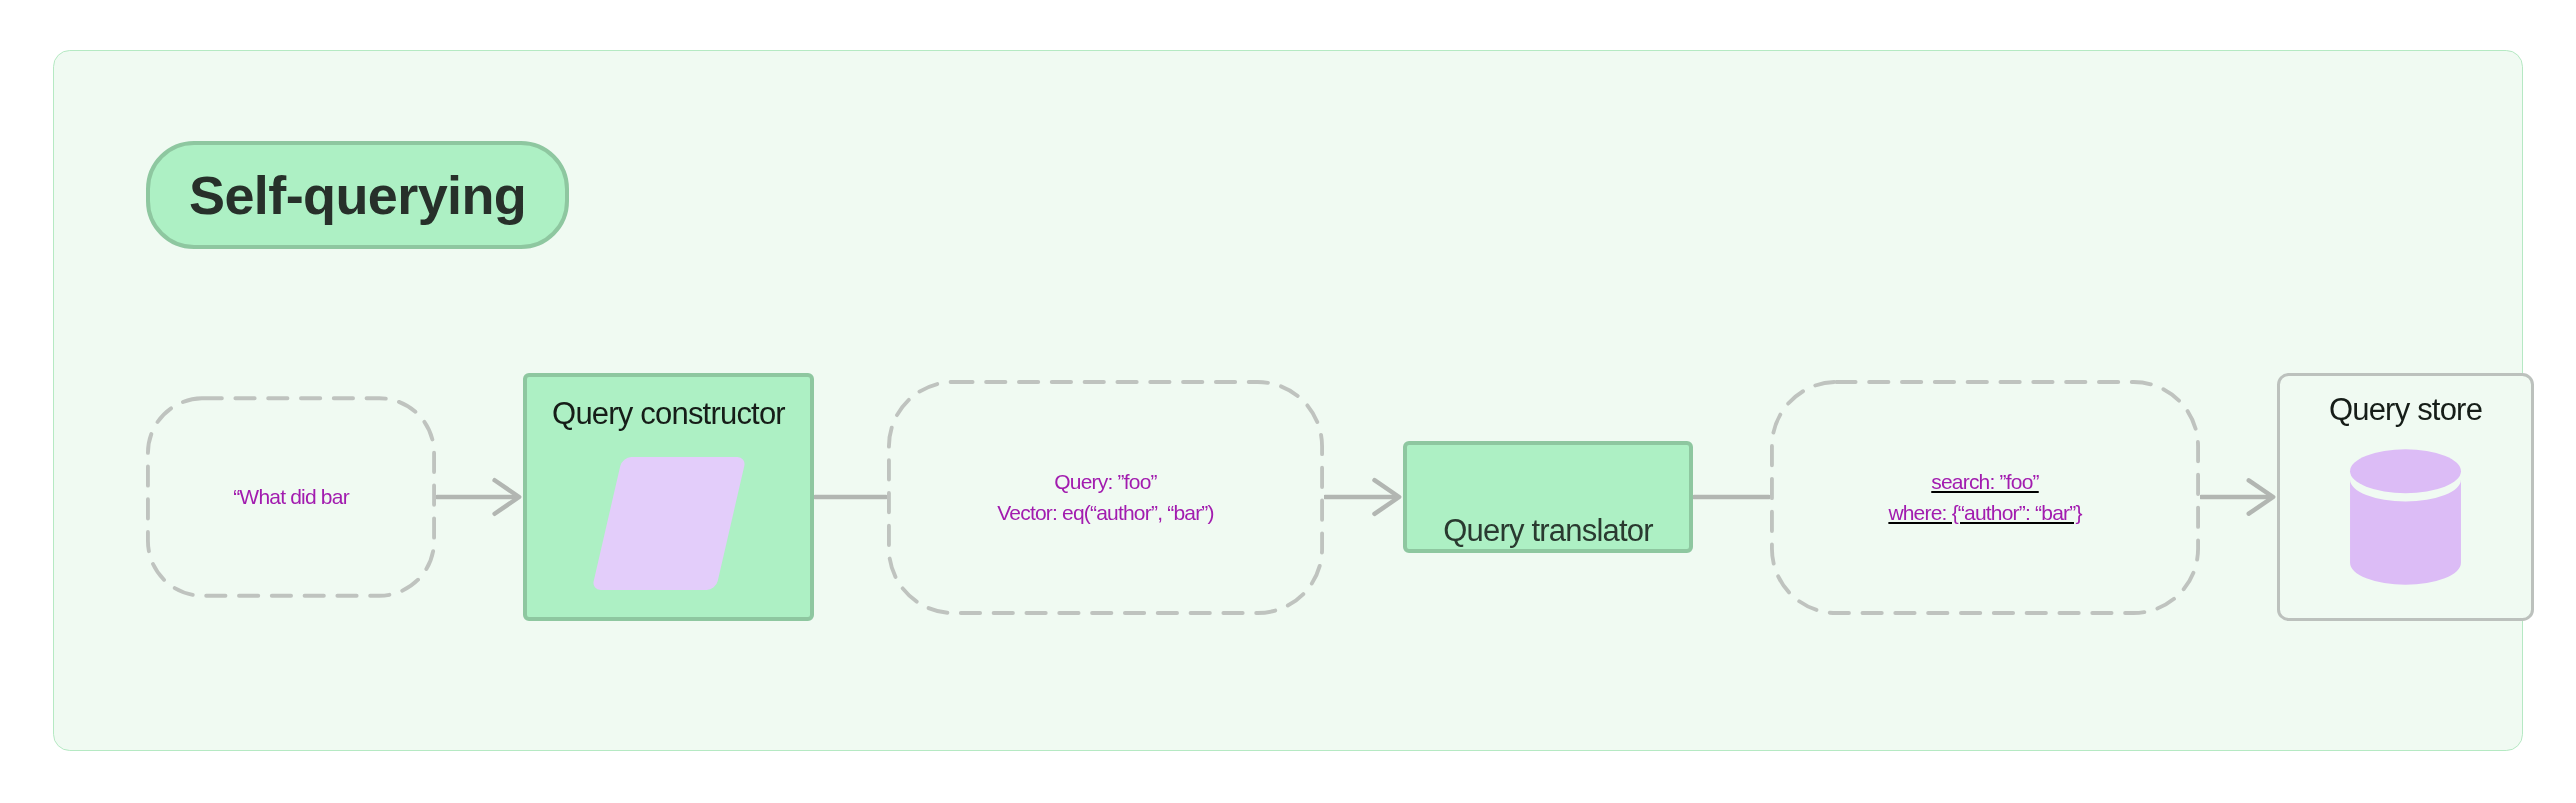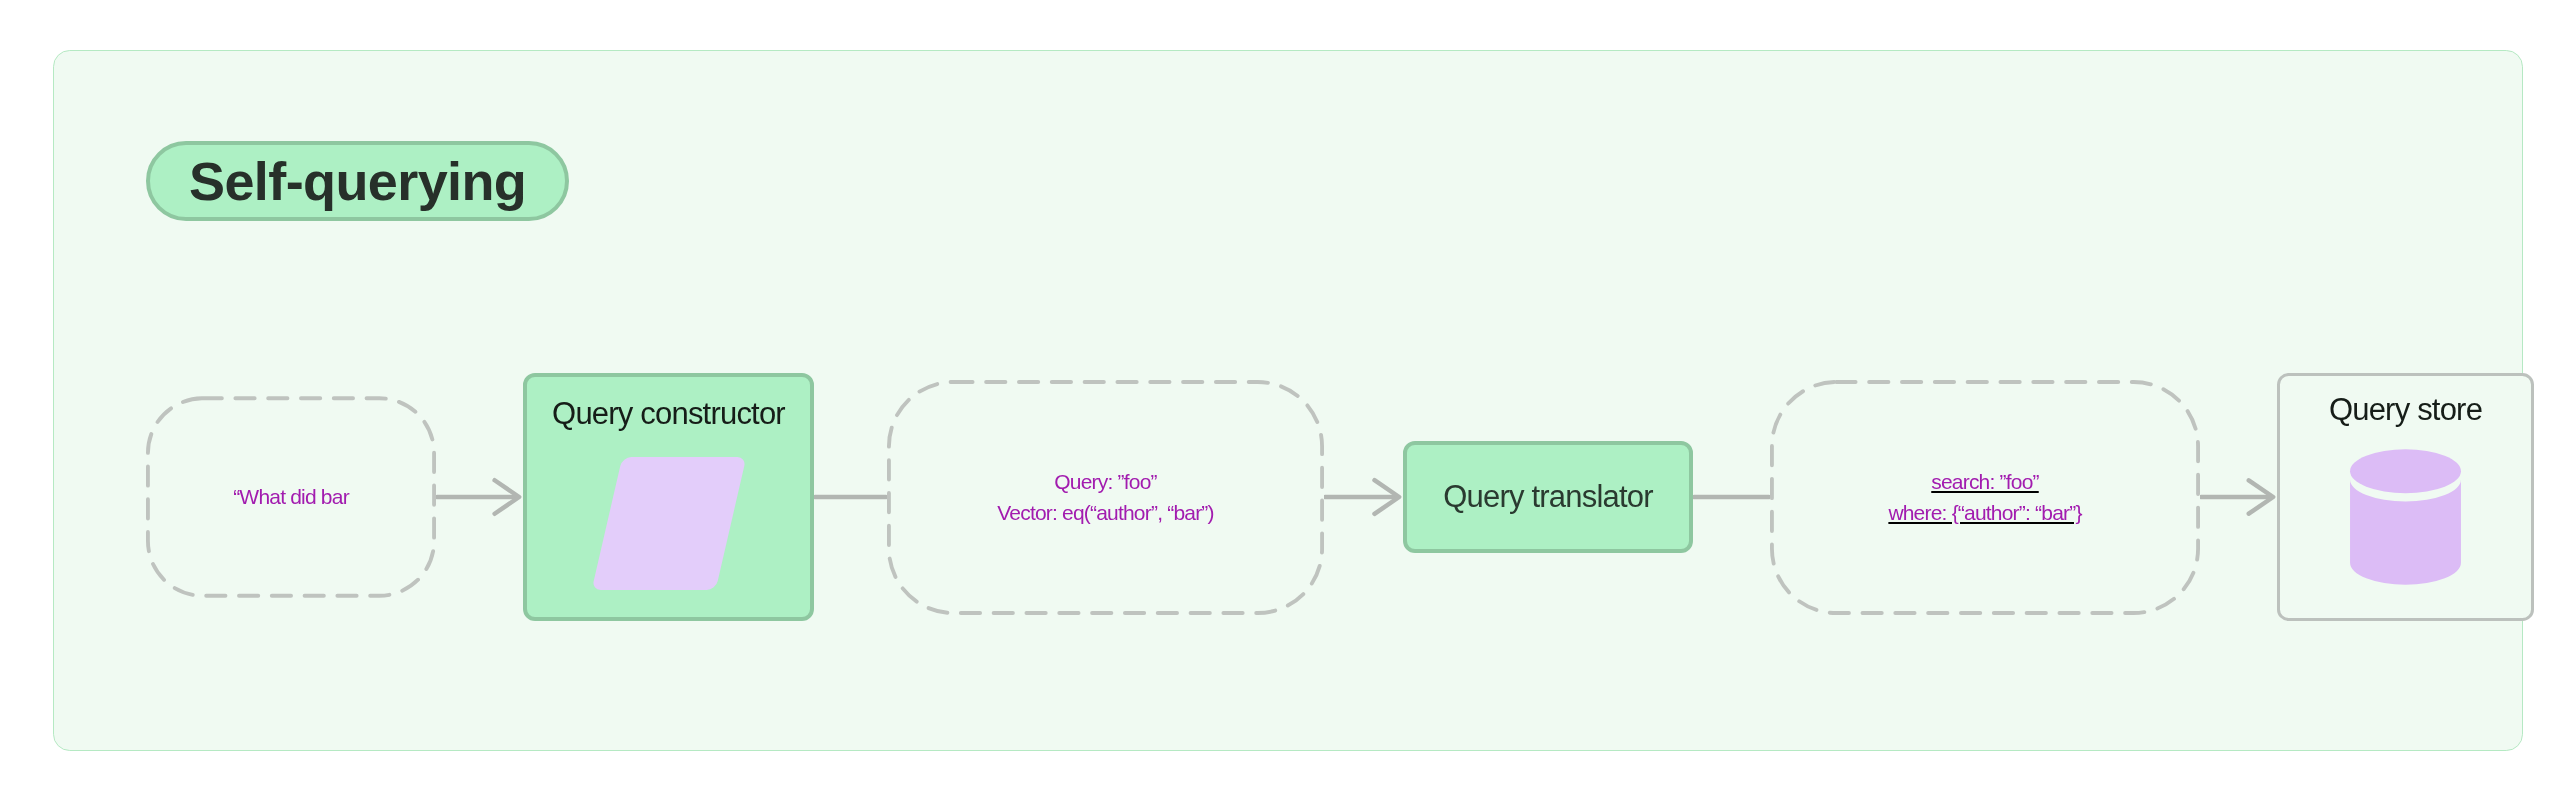--- a/index.html
+++ b/index.html
@@ -15,43 +15,43 @@
     --box-border-gray:#bcc1bd;
     --text-dark:#27302a;
     --text-black:#161d18;
   }
   *{box-sizing:border-box;margin:0;padding:0;}
   body{width:2576px;height:804px;background:var(--page-bg);
        font-family:"Liberation Sans","DejaVu Sans",sans-serif;}
   .page{position:relative;width:2576px;height:804px;background:var(--page-bg);overflow:hidden;}
   .panel{position:absolute;left:53px;top:50px;width:2470px;height:701px;
          background:var(--panel-bg);border:1.9px solid var(--panel-border);border-radius:16.7px;}
-  .pill{position:absolute;left:92px;top:90px;height:80px;
+  .pill{position:absolute;left:92px;top:90px;height:108px;
         display:inline-flex;align-items:center;padding:16px 39px;
         background:var(--accent-fill);border:4.5px solid var(--accent-border);
         border-radius:48px;}
   .pill span{font-size:54px;font-weight:600;letter-spacing:-0.6px;color:var(--text-dark);}
   .flow-row{position:absolute;left:92px;top:322px;height:248px;display:flex;align-items:center;}
   .dashed-box{position:relative;display:flex;align-items:center;justify-content:center;flex:none;}
   .dashed-box svg.dash{position:absolute;inset:0;}
   .dash-rect{fill:none;stroke:var(--dash-border);stroke-width:6;stroke-dasharray:30 21;stroke-linecap:round;}
   .box1{width:290px;height:202px;}
   .box2{width:437px;height:235px;justify-content:flex-end;}
   .box3{width:430px;height:235px;text-decoration:underline;}
   .box-text{position:relative;width:100%;text-align:center;
             font-size:21px;line-height:1.5;letter-spacing:-0.8px;color:#a21caf;}
   .conn{flex:none;display:block;}
   .conn .shaft{stroke:var(--connector);stroke-width:7;stroke-linecap:round;}
   .conn .head{stroke:var(--connector);stroke-width:7;fill:none;stroke-linecap:round;stroke-linejoin:round;}
-  .green-node{flex:none;background:var(--accent-fill);border:4.5px solid var(--accent-border);border-radius:12px;}
+  .green-node{flex:none;background:var(--accent-fill);border:4.5px solid var(--accent-border);border-radius:6px;}
   .constructor{width:291px;height:248px;}
   .g-title{margin-top:19.3px;text-align:center;font-size:31px;letter-spacing:-0.8px;color:var(--text-black);}
   .parallelogram{width:124px;height:133px;margin:24.5px auto 0;background:var(--purple-shape);
                  transform:skewX(-13deg);border-radius:9px;}
-  .translator{width:290px;height:112px;display:flex;align-items:center;justify-content:center;}
+  .translator{width:290px;height:112px;display:flex;align-items:flex-end;justify-content:center;}
   .translator span{font-size:31px;letter-spacing:-0.8px;color:#2a3a30;}
   .vstore{flex:none;width:257px;height:248px;background:var(--panel-bg);
           border:3.2px solid var(--box-border-gray);border-radius:11.6px;}
   .v-title{margin-top:15.5px;text-align:center;font-size:31px;letter-spacing:-0.8px;color:var(--text-black);}
   .cyl{display:block;margin:20.6px auto 0;}
   .cyl .part{fill:var(--purple-database);}
 </style>
 </head>
 <body>
 

